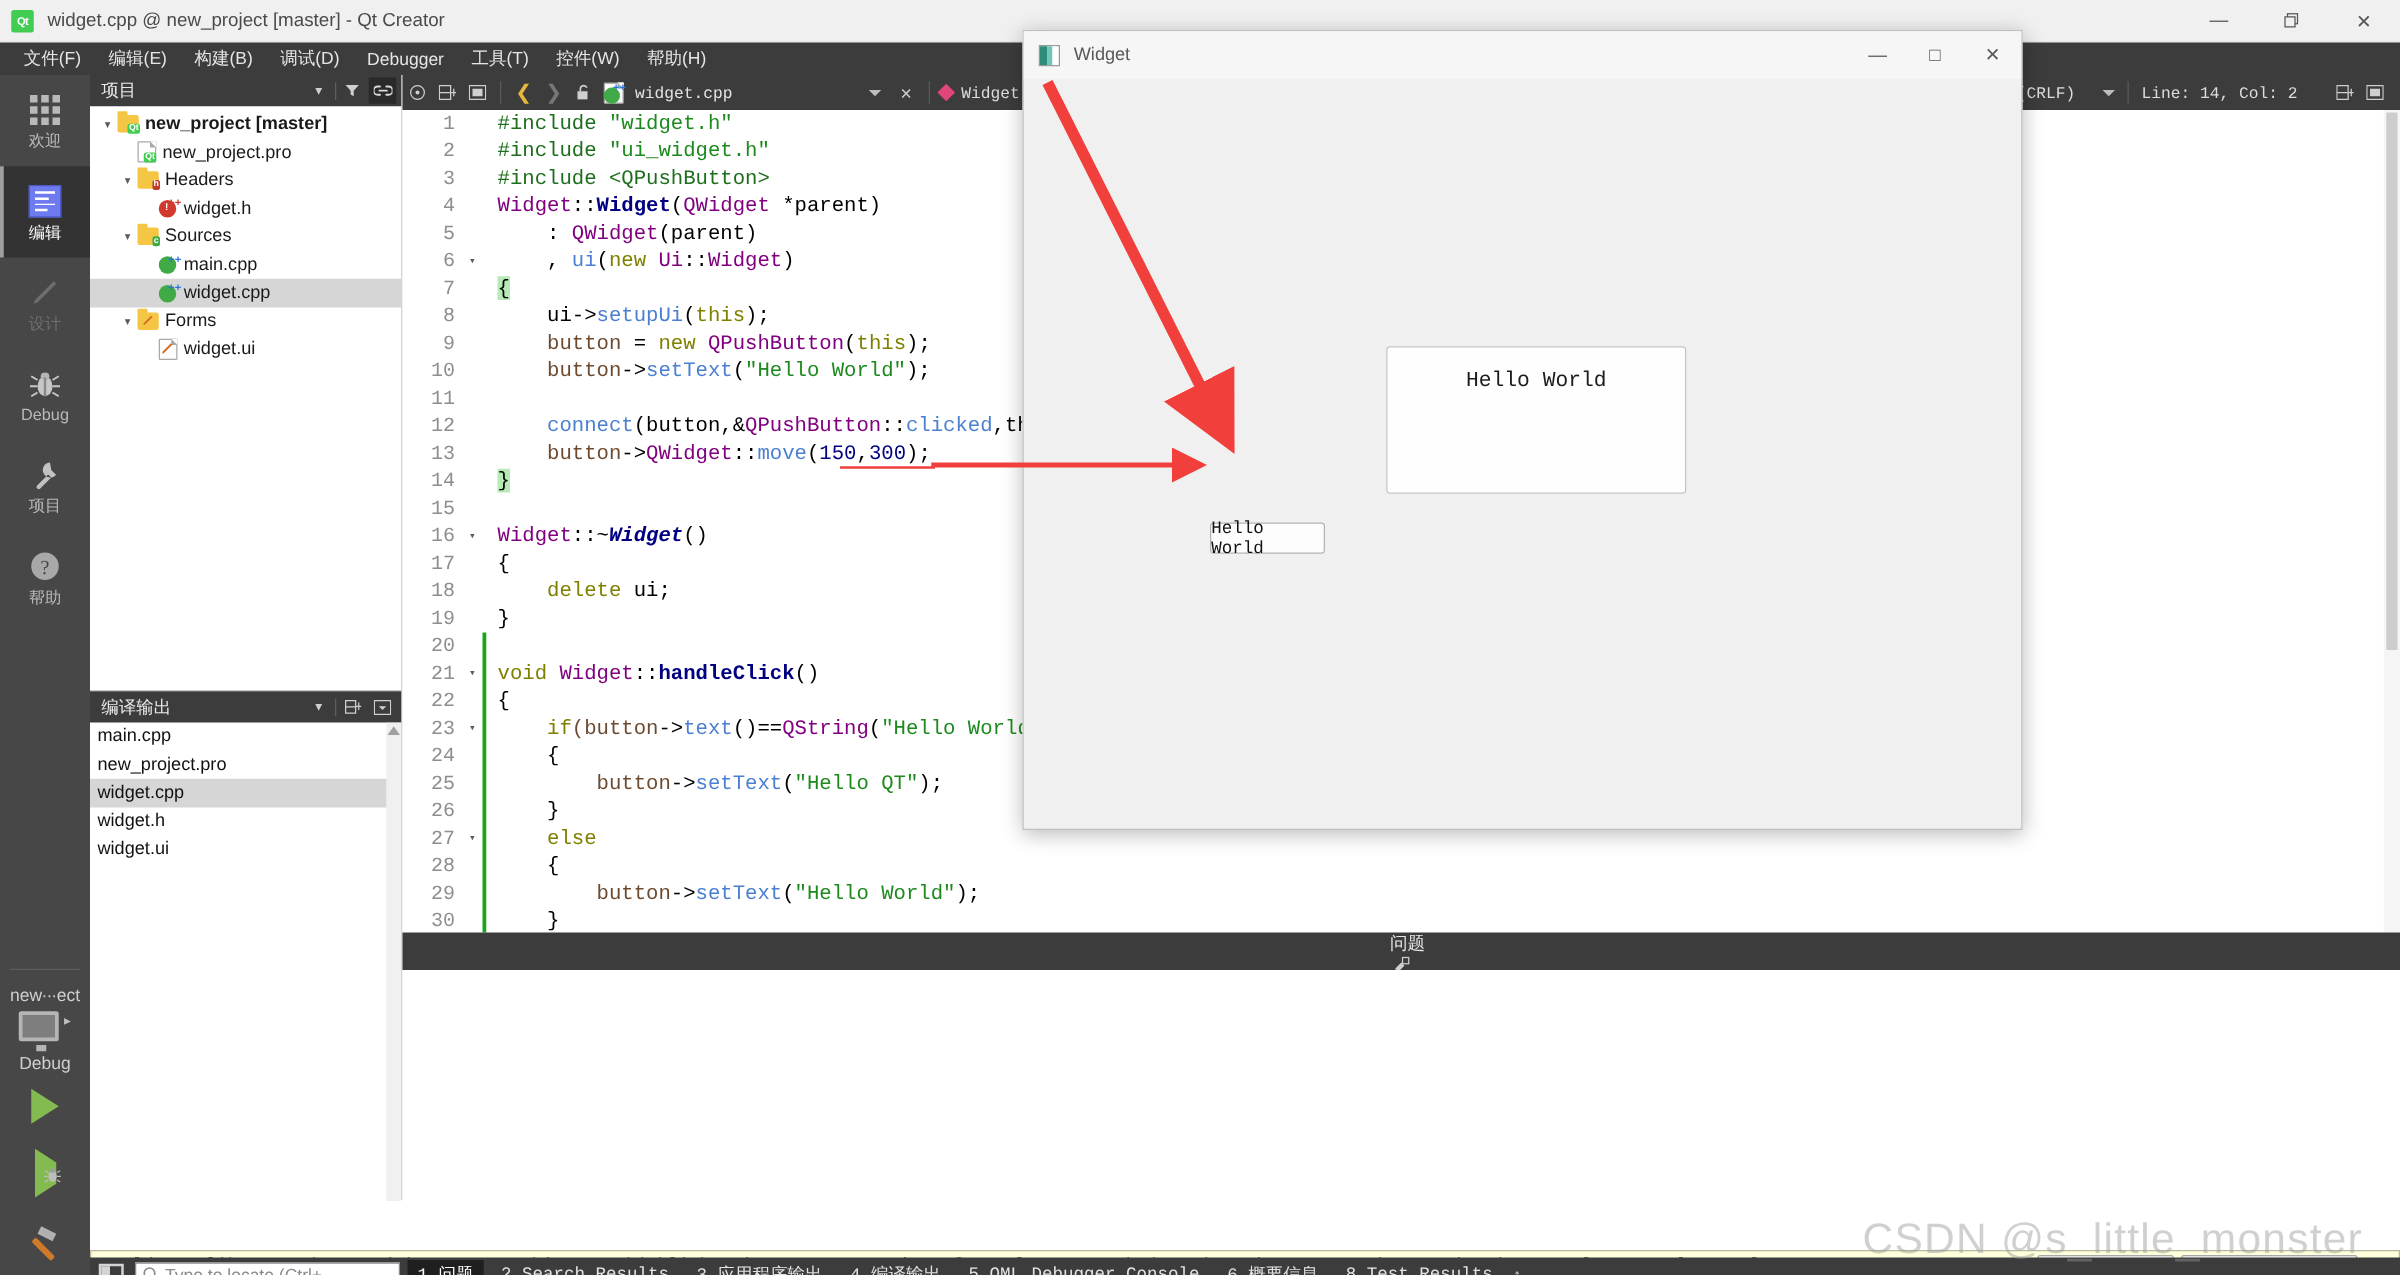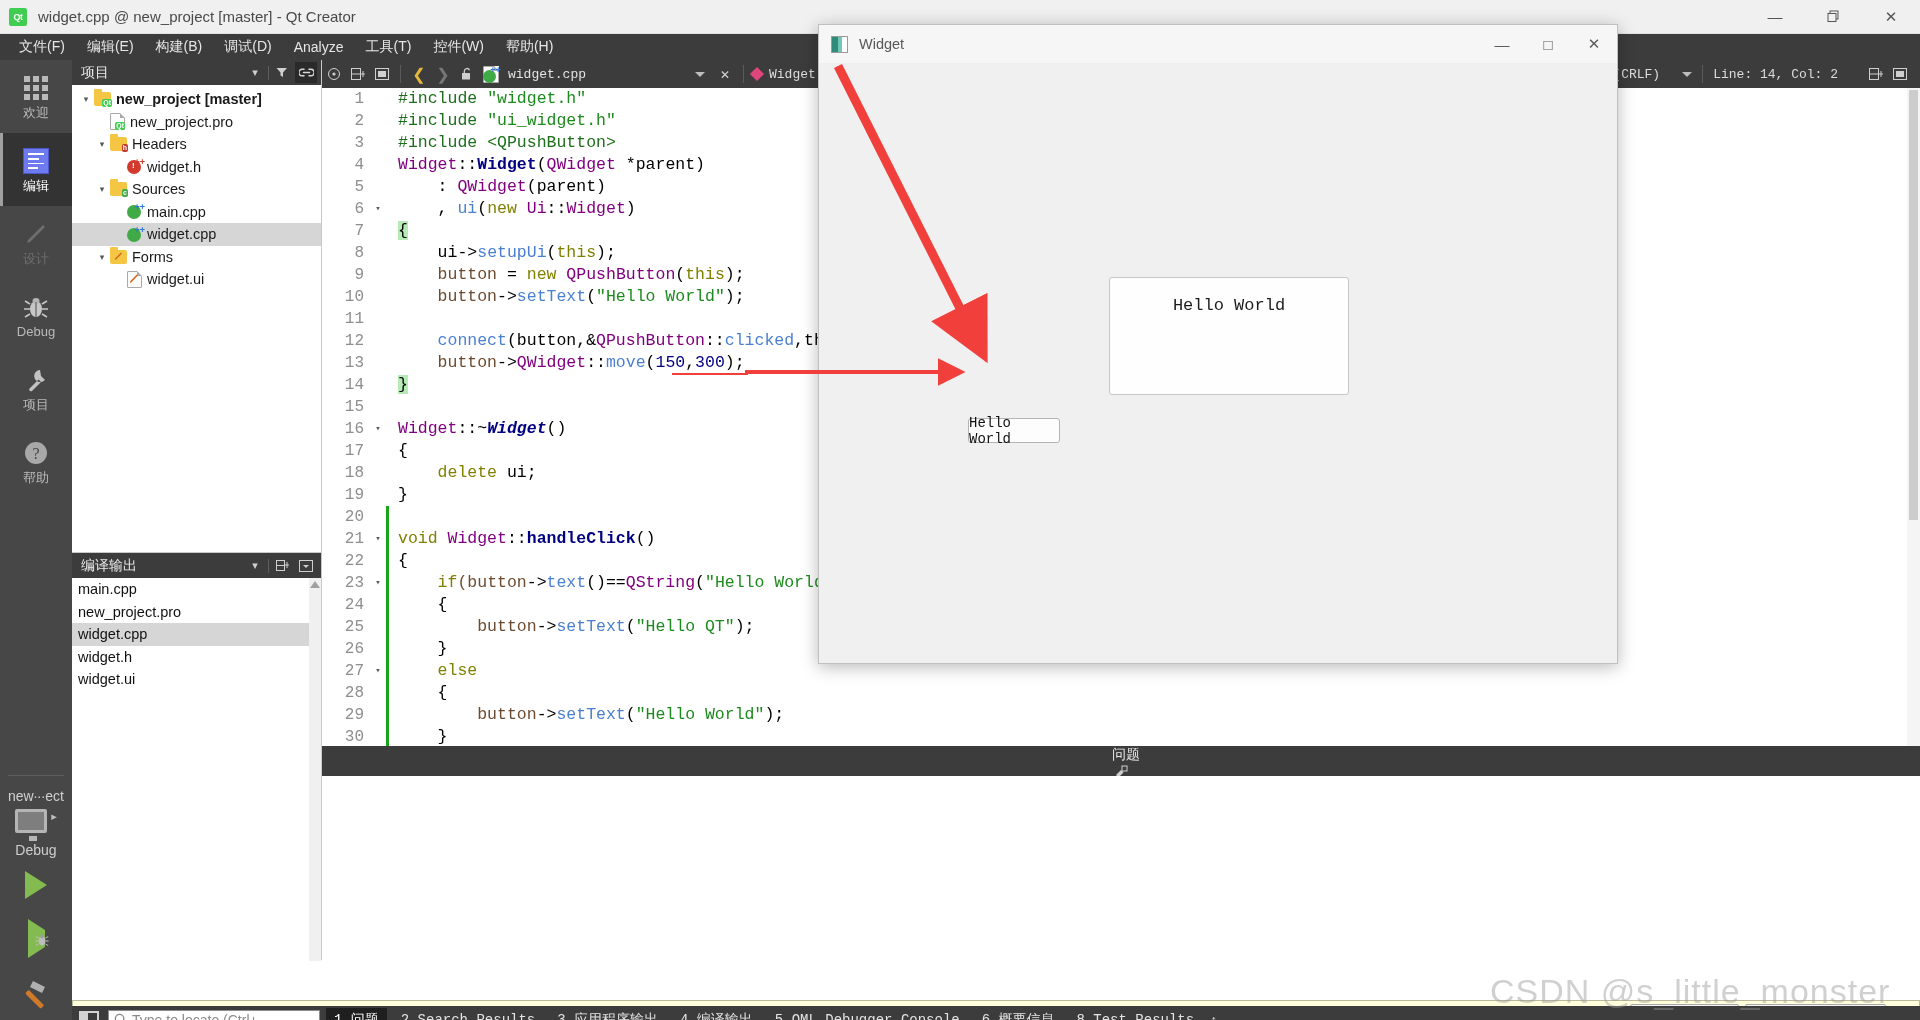--- a/index.html
+++ b/index.html
@@ -272,21 +272,21 @@
       </div>
       <div class="win-btn close">✕</div>
     </div>
   </div>
 
   <div class="menubar">
     <div class="menu-item">文件(F)</div>
     <div class="menu-item">编辑(E)</div>
     <div class="menu-item">构建(B)</div>
     <div class="menu-item">调试(D)</div>
-    <div class="menu-item">Analyze</div>
+    <div class="menu-item">Debugger</div>
     <div class="menu-item">工具(T)</div>
     <div class="menu-item">控件(W)</div>
     <div class="menu-item">帮助(H)</div>
   </div>
 
   <div class="modebar">
     <div class="mode-btn">
       <div class="mode-ico">
         <span class="grid-ico">
             <i></i>

